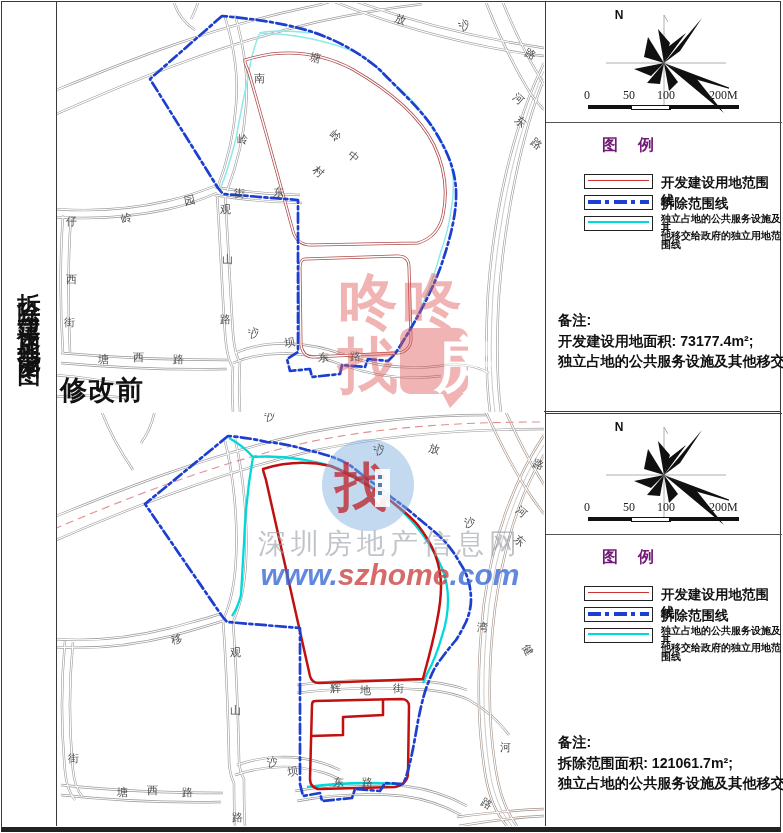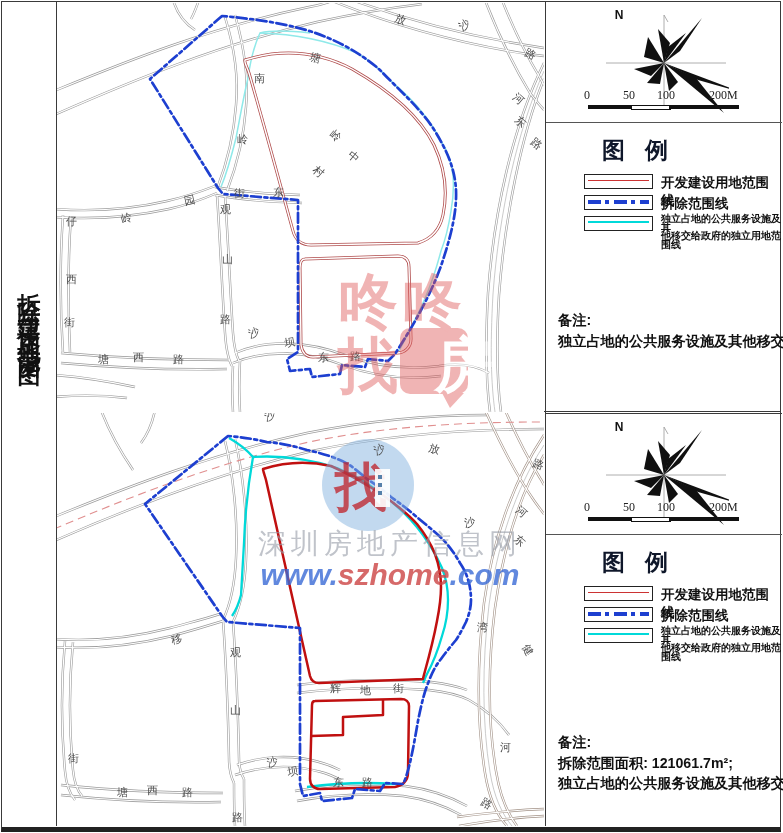--- a/index.html
+++ b/index.html
@@ -42,22 +42,22 @@
   .sb-section{position:absolute;left:0;width:236px;}
   #sb1{top:0;height:411px;}
   #sb2{top:411px;height:413px;border-top:1.5px solid #3a3a3a;}
   .compass-wrap{position:absolute;left:53px;top:6px;width:130px;height:118px;}
   .north-label{position:absolute;left:63px;top:6px;width:20px;text-align:center;
         font-size:12px;font-weight:700;color:#111;}
   .scale-num{position:absolute;top:86px;font-size:12px;color:#222;
         font-family:"Liberation Serif",serif;}
   .scale-seg{position:absolute;top:103px;height:4px;}
   .sb-divider{position:absolute;left:0;top:120px;width:236px;border-top:1.2px solid #555;}
-  .legend-title{position:absolute;left:56px;top:133px;font-size:23px;font-weight:700;
-        letter-spacing:20px;color:#0f172a;font-family:"Liberation Serif","DejaVu Serif",serif;}
+  .legend-title{position:absolute;left:56px;top:133px;font-size:16px;font-weight:700;
+        letter-spacing:20px;color:#701a75;font-family:"Liberation Serif","DejaVu Serif",serif;}
   .legend-item{position:absolute;left:0;width:236px;height:16px;}
   .swatch{position:absolute;left:38px;top:0;width:67px;height:13px;background:#fff;border:1.2px solid #222;}
   .sw-line{position:absolute;left:3px;right:3px;top:5px;}
   .sw-red{border-top:1.8px solid #c33;}
   .sw-cyan{border-top:2.2px solid #00d9d9;top:4px;}
   .sw-blue{height:3.6px;top:4px;background:repeating-linear-gradient(90deg,#1d3fd0 0 13px,#fff 13px 17px,#1d3fd0 17px 21px,#fff 21px 26px);}
   .legend-label{position:absolute;left:115px;top:0;font-size:13.5px;color:#111;font-weight:600;}
   .legend-label-sm{position:absolute;left:115px;top:-1px;font-size:10px;line-height:8.6px;color:#111;font-weight:700;}
   .notes{position:absolute;left:12px;top:308px;width:218px;font-size:14.2px;line-height:20.5px;
         color:#111;font-weight:600;}
@@ -174,20 +174,21 @@
           <text x="473" y="140" transform="rotate(40 473 140)" class="road-label">路</text>
         </g>
       <g opacity="0.45">
         <rect x="343" y="325" width="68" height="66" rx="10" fill="#e05a5a"></rect>
         <polygon points="385,390 407,390 393,405" fill="#e05a5a"></polygon>
         <text class="wm-dong" x="345" y="319" text-anchor="middle" fill="#e05a5a">咚咚</text>
         <text class="wm-dong" x="313" y="383" text-anchor="middle" fill="#e05a5a">找</text>
         <text class="wm-dong" x="377" y="383" fill="#ffffff">房</text>
       </g>
     </svg>
+    <div class="caption">修改前</div>
   </div>
 
   <div class="map-panel" id="panel-after">
     <svg width="487" height="413" viewBox="0 0 487 413">
       <defs>
         <g id="roads-a">
           <path d="M-3,128 C70,96 160,60 255,38 C330,22 410,16 487,16"></path>
           <path d="M-3,104 C70,74 158,40 250,20 C320,6 380,2 430,2"></path>
           <path d="M44,-3 C52,18 63,38 76,57"></path>
           <path d="M98,-3 C95,12 90,22 84,30"></path>
@@ -307,20 +308,21 @@
         <div class="swatch">
             <div class="sw-line sw-cyan"></div>
           </div>
         <div class="legend-label-sm">
           <div>独立占地的公共服务设施及其</div>
           <div>他移交给政府的独立用地范围线</div>
         </div>
       </div>
       <div class="notes">
         <div>备注:</div>
+        <div>开发建设用地面积: 73177.4m²;</div>
         <div>独立占地的公共服务设施及其他移交给</div>
       </div>
     </div>
 
     <div class="sb-section" id="sb2">
       <div class="north-label">N</div>
       <div class="compass-wrap">
         <svg width="130" height="118" viewBox="-65 -55 130 118">
             <use href="#compass-g"></use>
           </svg>

